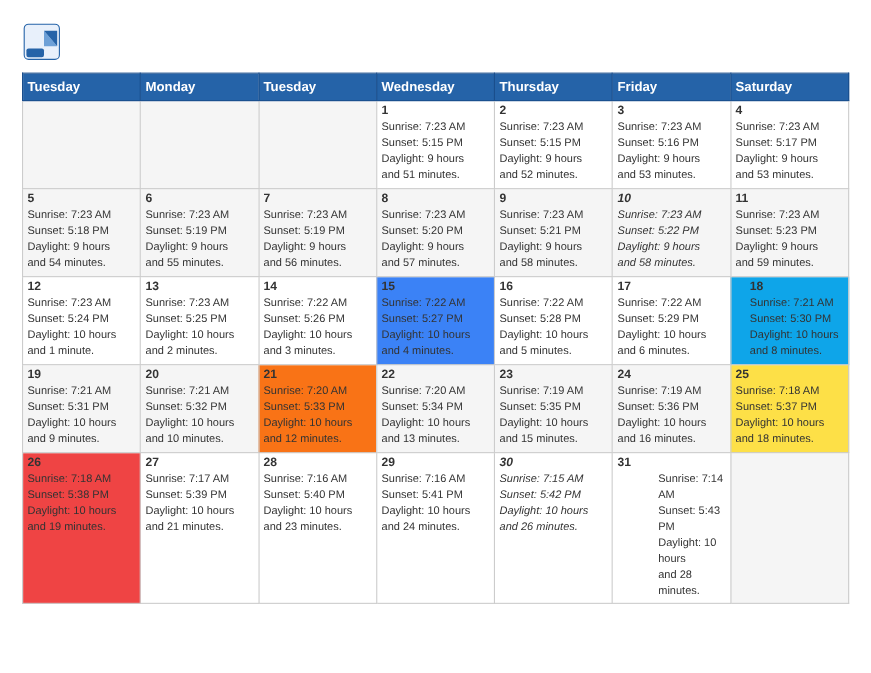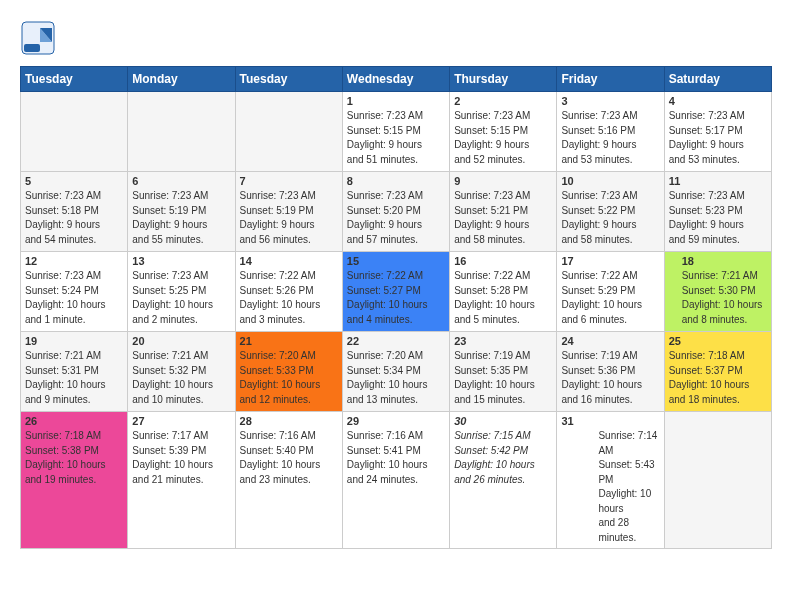--- a/index.html
+++ b/index.html
@@ -185,21 +185,21 @@
 Daylight: 9 hours
 and 57 minutes.</div>
         </td>
         <td style="background: rgb(245, 245, 245);">
           <span class="day-number">9</span>
           <div class="day-info" style="white-space: pre-line;">Sunrise: 7:23 AM
 Sunset: 5:21 PM
 Daylight: 9 hours
 and 58 minutes.</div>
         </td>
-        <td style="background: rgb(245, 245, 245);">
+        <td style="background: rgb(245, 245, 245); font-style: italic;">
           <span class="day-number">10</span>
           <div class="day-info" style="white-space: pre-line;">Sunrise: 7:23 AM
 Sunset: 5:22 PM
 Daylight: 9 hours
 and 58 minutes.</div>
         </td>
         <td style="background: rgb(245, 245, 245);">
           <span class="day-number">11</span>
           <div class="day-info" style="white-space: pre-line;">Sunrise: 7:23 AM
 Sunset: 5:23 PM
@@ -243,21 +243,21 @@
 Daylight: 10 hours
 and 5 minutes.</div>
         </td>
         <td style="background: rgb(255, 255, 255);">
           <span class="day-number">17</span>
           <div class="day-info" style="white-space: pre-line;">Sunrise: 7:22 AM
 Sunset: 5:29 PM
 Daylight: 10 hours
 and 6 minutes.</div>
         </td>
-        <td style="background: #bef264; padding-left: 17px;">
+        <td style="background: #0ea5e9; padding-left: 17px;">
           <span class="day-number">18</span>
           <div class="day-info" style="white-space: pre-line;">Sunrise: 7:21 AM
 Sunset: 5:30 PM
 Daylight: 10 hours
 and 8 minutes.</div>
         </td>
       </tr>
       <tr>
         <td style="background: rgb(245, 245, 245);">
           <span class="day-number">19</span>
@@ -303,21 +303,21 @@
         </td>
         <td style="background: #fde047;">
           <span class="day-number">25</span>
           <div class="day-info" style="white-space: pre-line;">Sunrise: 7:18 AM
 Sunset: 5:37 PM
 Daylight: 10 hours
 and 18 minutes.</div>
         </td>
       </tr>
       <tr>
-        <td style="background: #ec4899;">
+        <td style="background: #ef4444;">
           <span class="day-number">26</span>
           <div class="day-info" style="white-space: pre-line;">Sunrise: 7:18 AM
 Sunset: 5:38 PM
 Daylight: 10 hours
 and 19 minutes.</div>
         </td>
         <td style="background: rgb(255, 255, 255);">
           <span class="day-number">27</span>
           <div class="day-info" style="white-space: pre-line;">Sunrise: 7:17 AM
 Sunset: 5:39 PM

